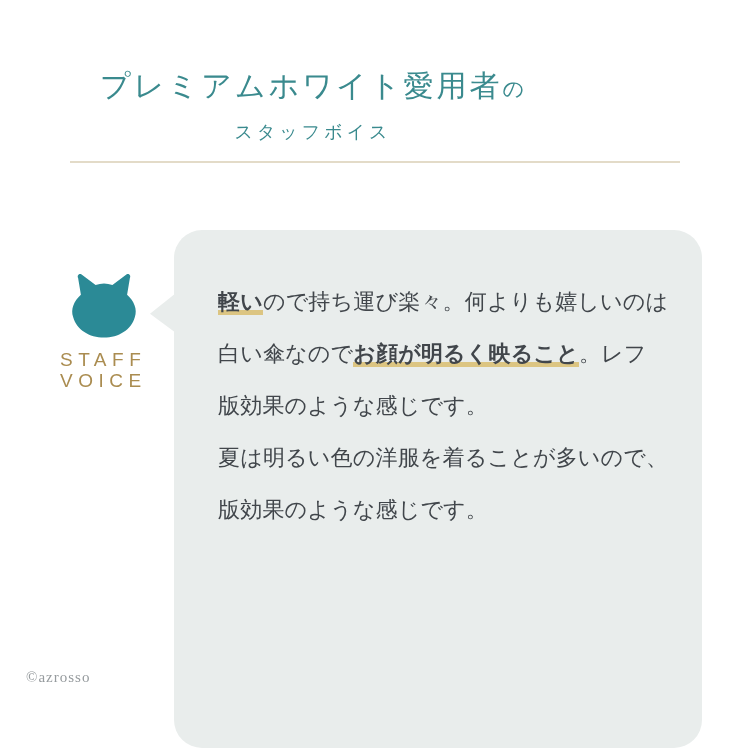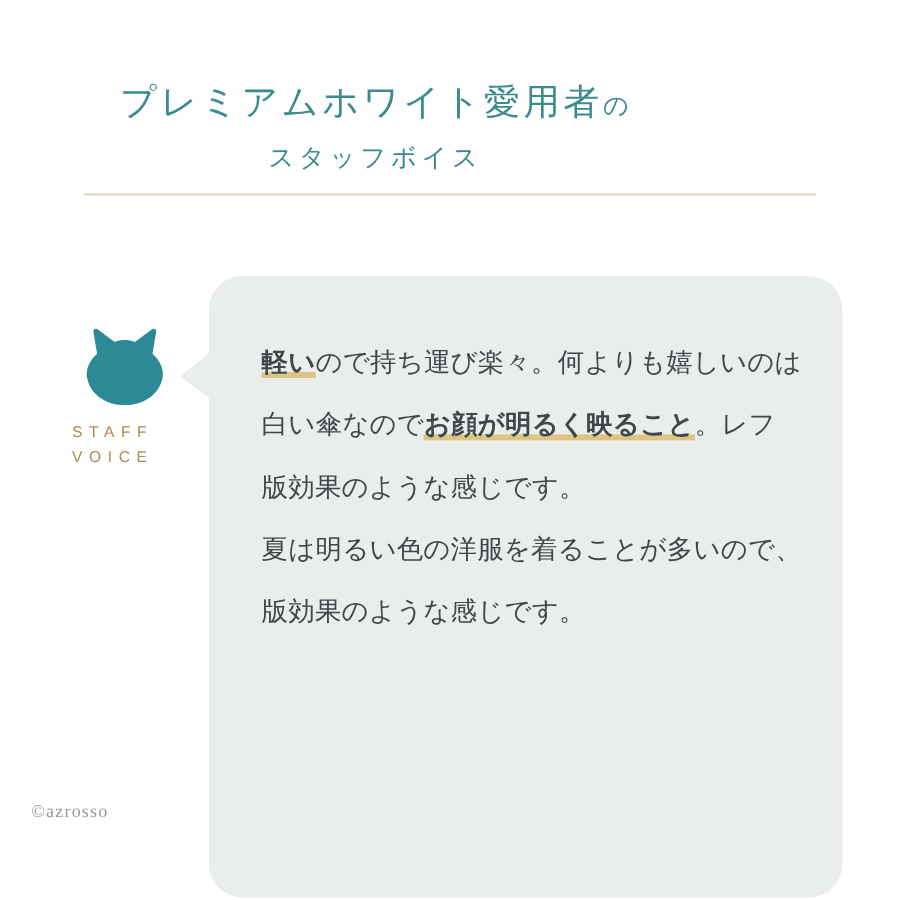--- a/index.html
+++ b/index.html
@@ -32,21 +32,21 @@
     font-size: 30px;
     letter-spacing: 3px;
     line-height: 44px;
     white-space: nowrap;
   }
   .title-particle {
     font-size: 21px;
     letter-spacing: 2px;
   }
   .title-line2 {
-    font-size: 21px;
+    font-size: 18px;
     letter-spacing: 4px;
     line-height: 42px;
     white-space: nowrap;
   }
   .divider {
     position: absolute;
     top: 161px; left: 70px;
     width: 610px; height: 2px;
     background: var(--divider);
   }
@@ -56,21 +56,21 @@
     position: absolute;
     left: 69px; top: 273px;
     width: 70px; height: 66px;
     color: var(--cat);
   }
   .cat-wrap svg { width: 100%; height: 100%; display: block; }
   .staff-label {
     position: absolute;
     left: 60px; top: 349px;
     font-family: "Liberation Sans", "DejaVu Sans", sans-serif;
-    font-size: 13px;
+    font-size: 19px;
     font-weight: 500;
     letter-spacing: 5.5px;
     line-height: 21px;
     color: var(--gold-label);
     white-space: nowrap;
   }
 
   
   .bubble {
     position: absolute;

